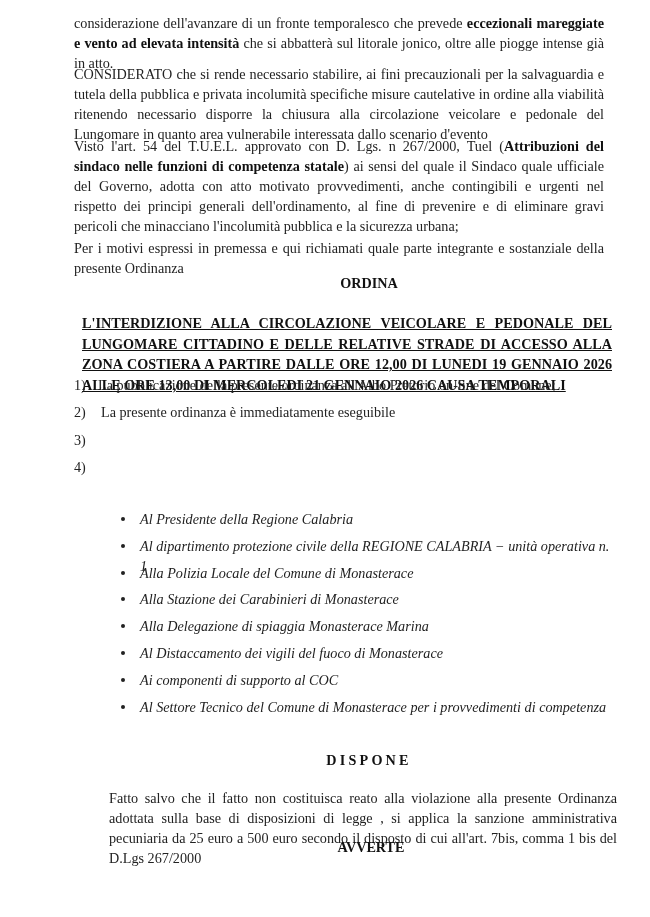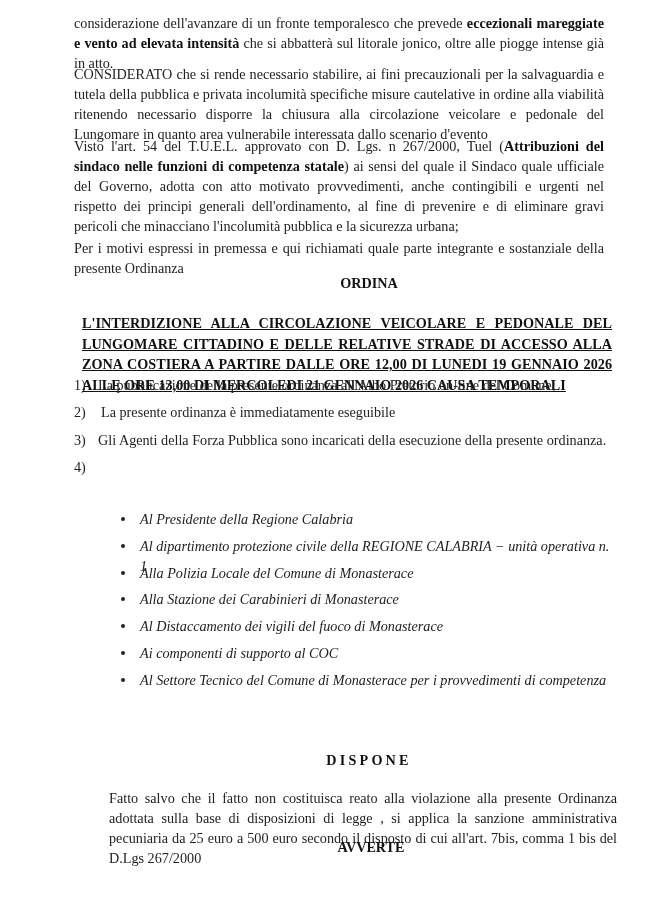--- a/index.html
+++ b/index.html
@@ -127,21 +127,20 @@
     <li>
       <span class="num">1)</span>
       <span class="txt">La pubblicazione della presente ordinanza all'Albo Pretorio on-line del Comune;</span>
     </li>
     <li class="indent">
       <span class="num">2)</span>
       <span class="txt">La presente ordinanza è immediatamente eseguibile</span>
     </li>
     <li>
       <span class="num">3)</span>
-      <span class="txt">Gli Agenti della Forza Pubblica sono incaricati della esecuzione della presente ordinanza.</span>
     </li>
     <li class="indent">
       <span class="num">4)</span>
     </li>
   </ol>
 
   <ul class="bullet-list">
     <li>
         <span class="dot"></span>
         <span>Al Presidente della Regione Calabria</span>
@@ -153,20 +152,24 @@
     <li>
         <span class="dot"></span>
         <span>Alla Polizia Locale del Comune di Monasterace</span>
       </li>
     <li>
         <span class="dot"></span>
         <span>Alla Stazione dei Carabinieri di Monasterace</span>
       </li>
     <li>
         <span class="dot"></span>
+        <span>Alla Delegazione di spiaggia Monasterace Marina</span>
+      </li>
+    <li>
+        <span class="dot"></span>
         <span>Al Distaccamento dei vigili del fuoco di Monasterace</span>
       </li>
     <li>
         <span class="dot"></span>
         <span>Ai componenti di supporto al COC</span>
       </li>
     <li>
         <span class="dot"></span>
         <span>Al Settore Tecnico del Comune di Monasterace per i provvedimenti di competenza</span>
       </li>

